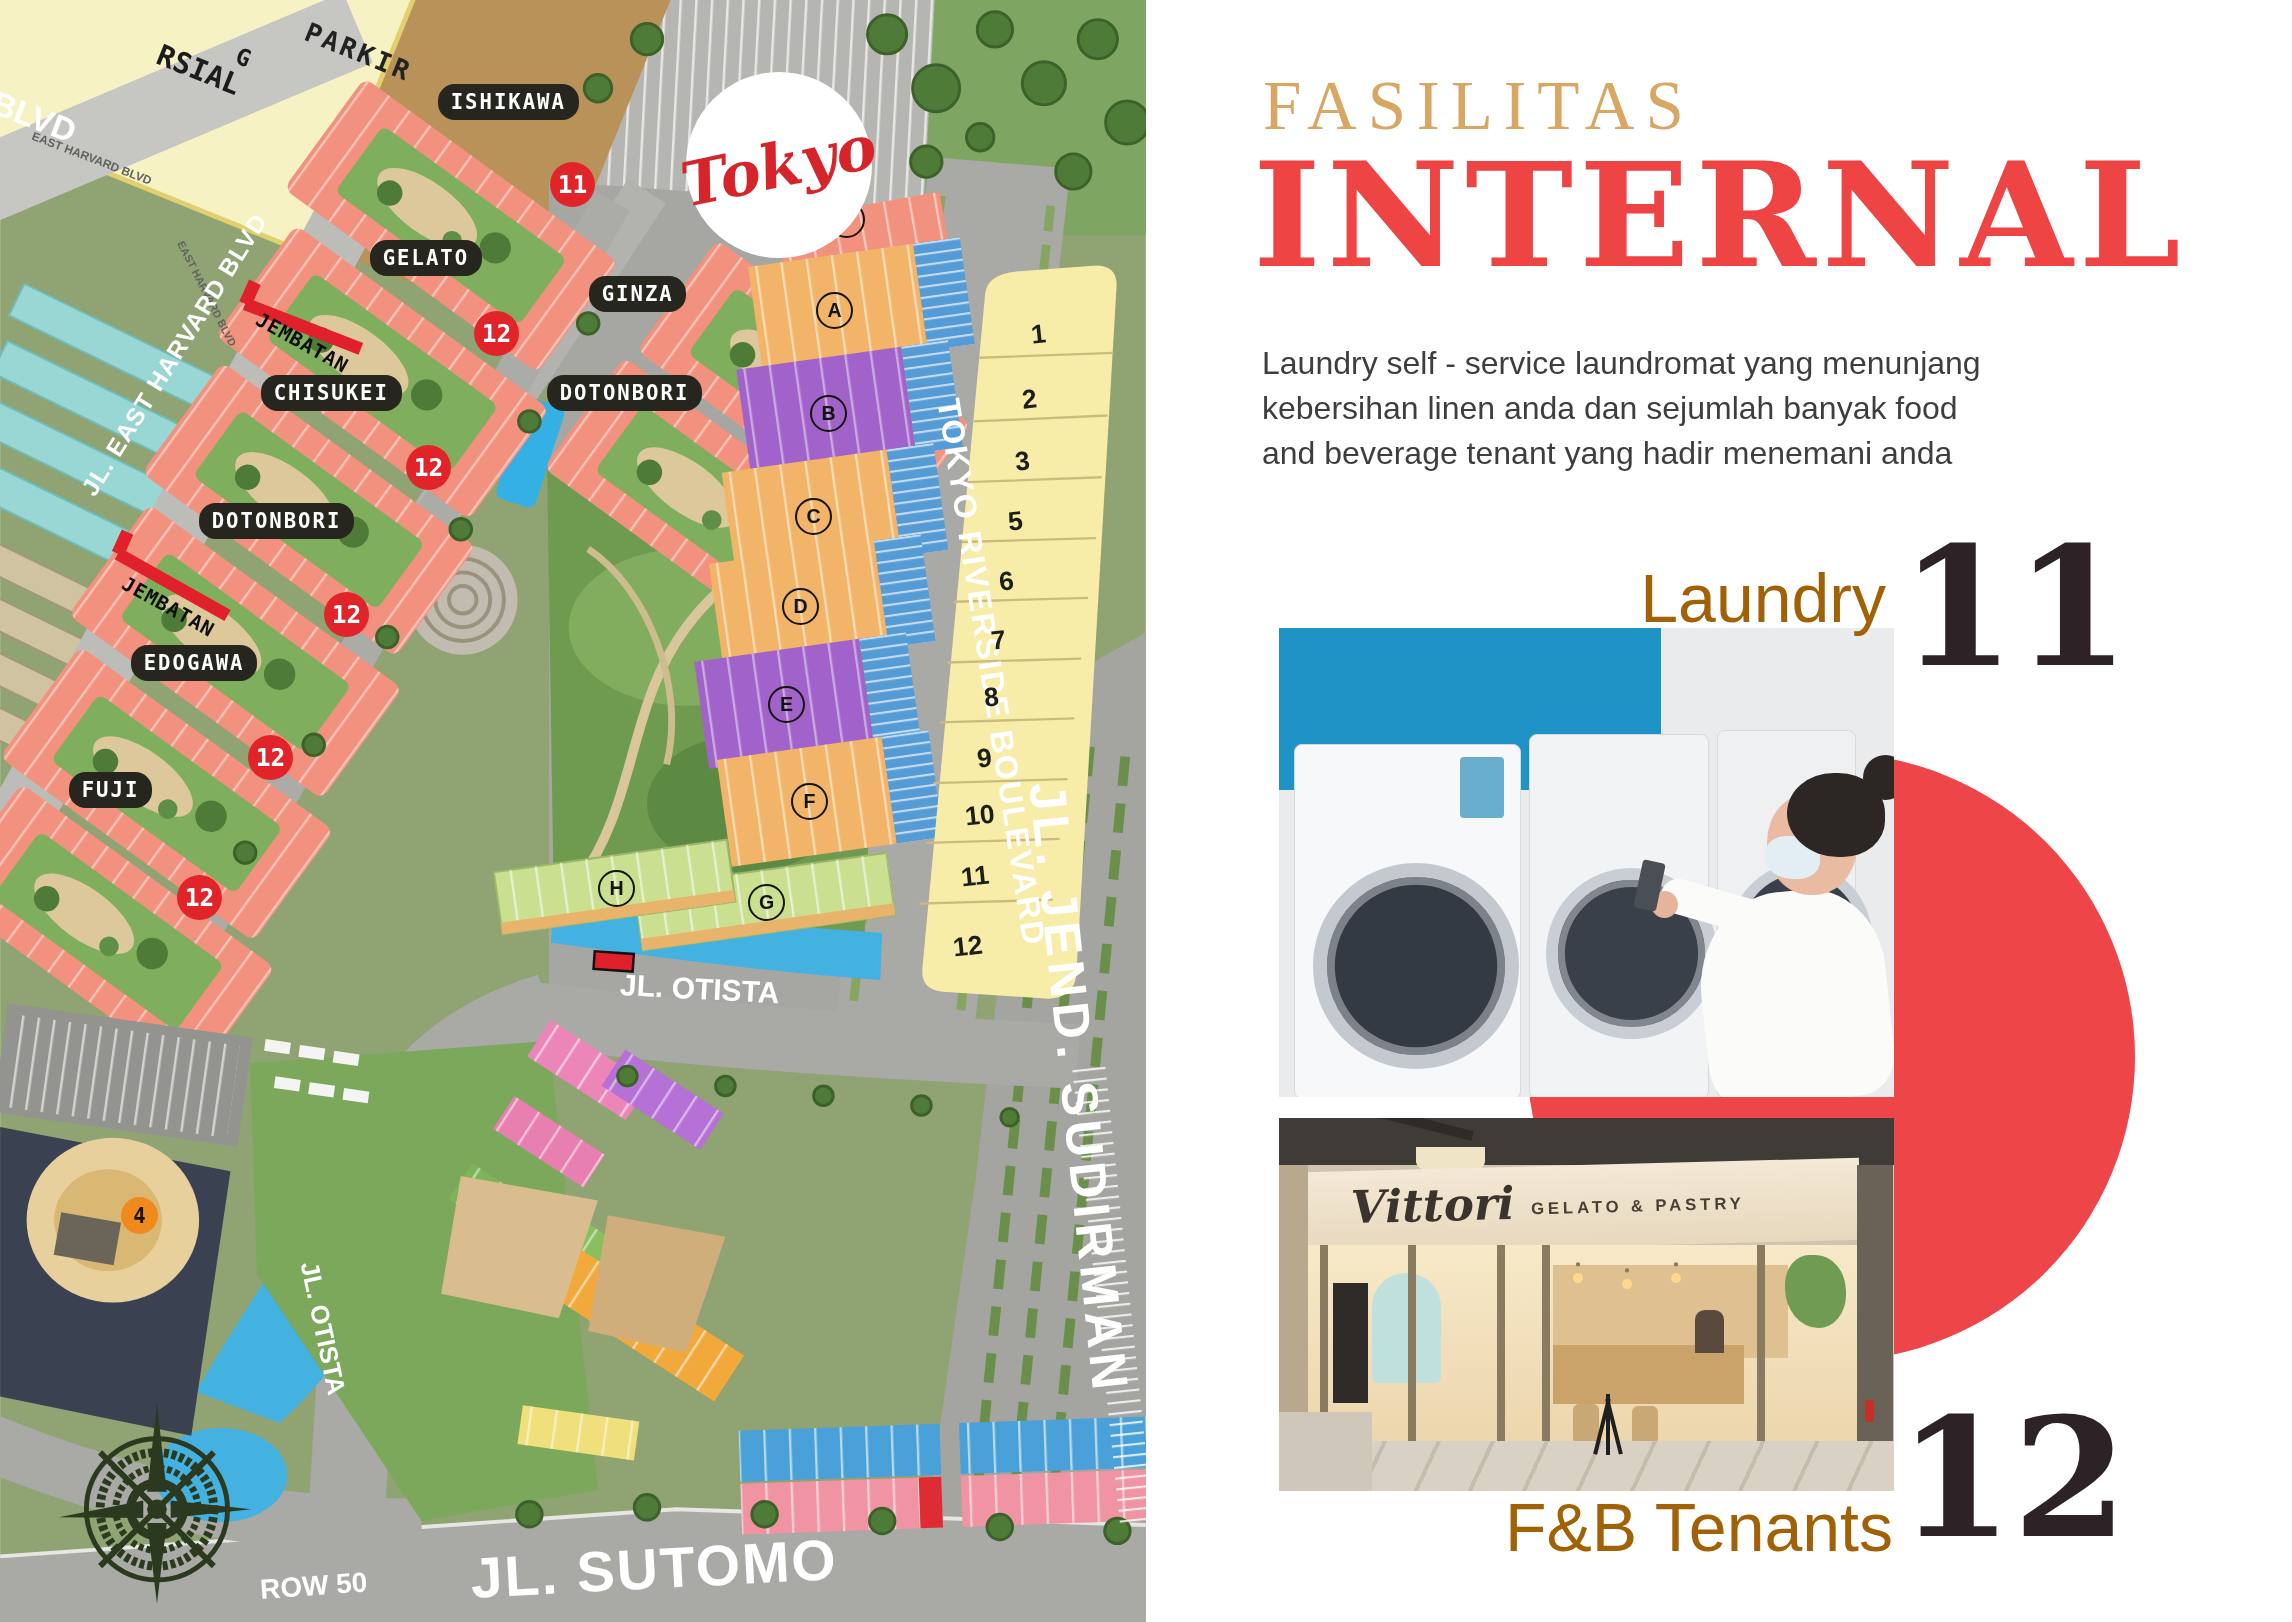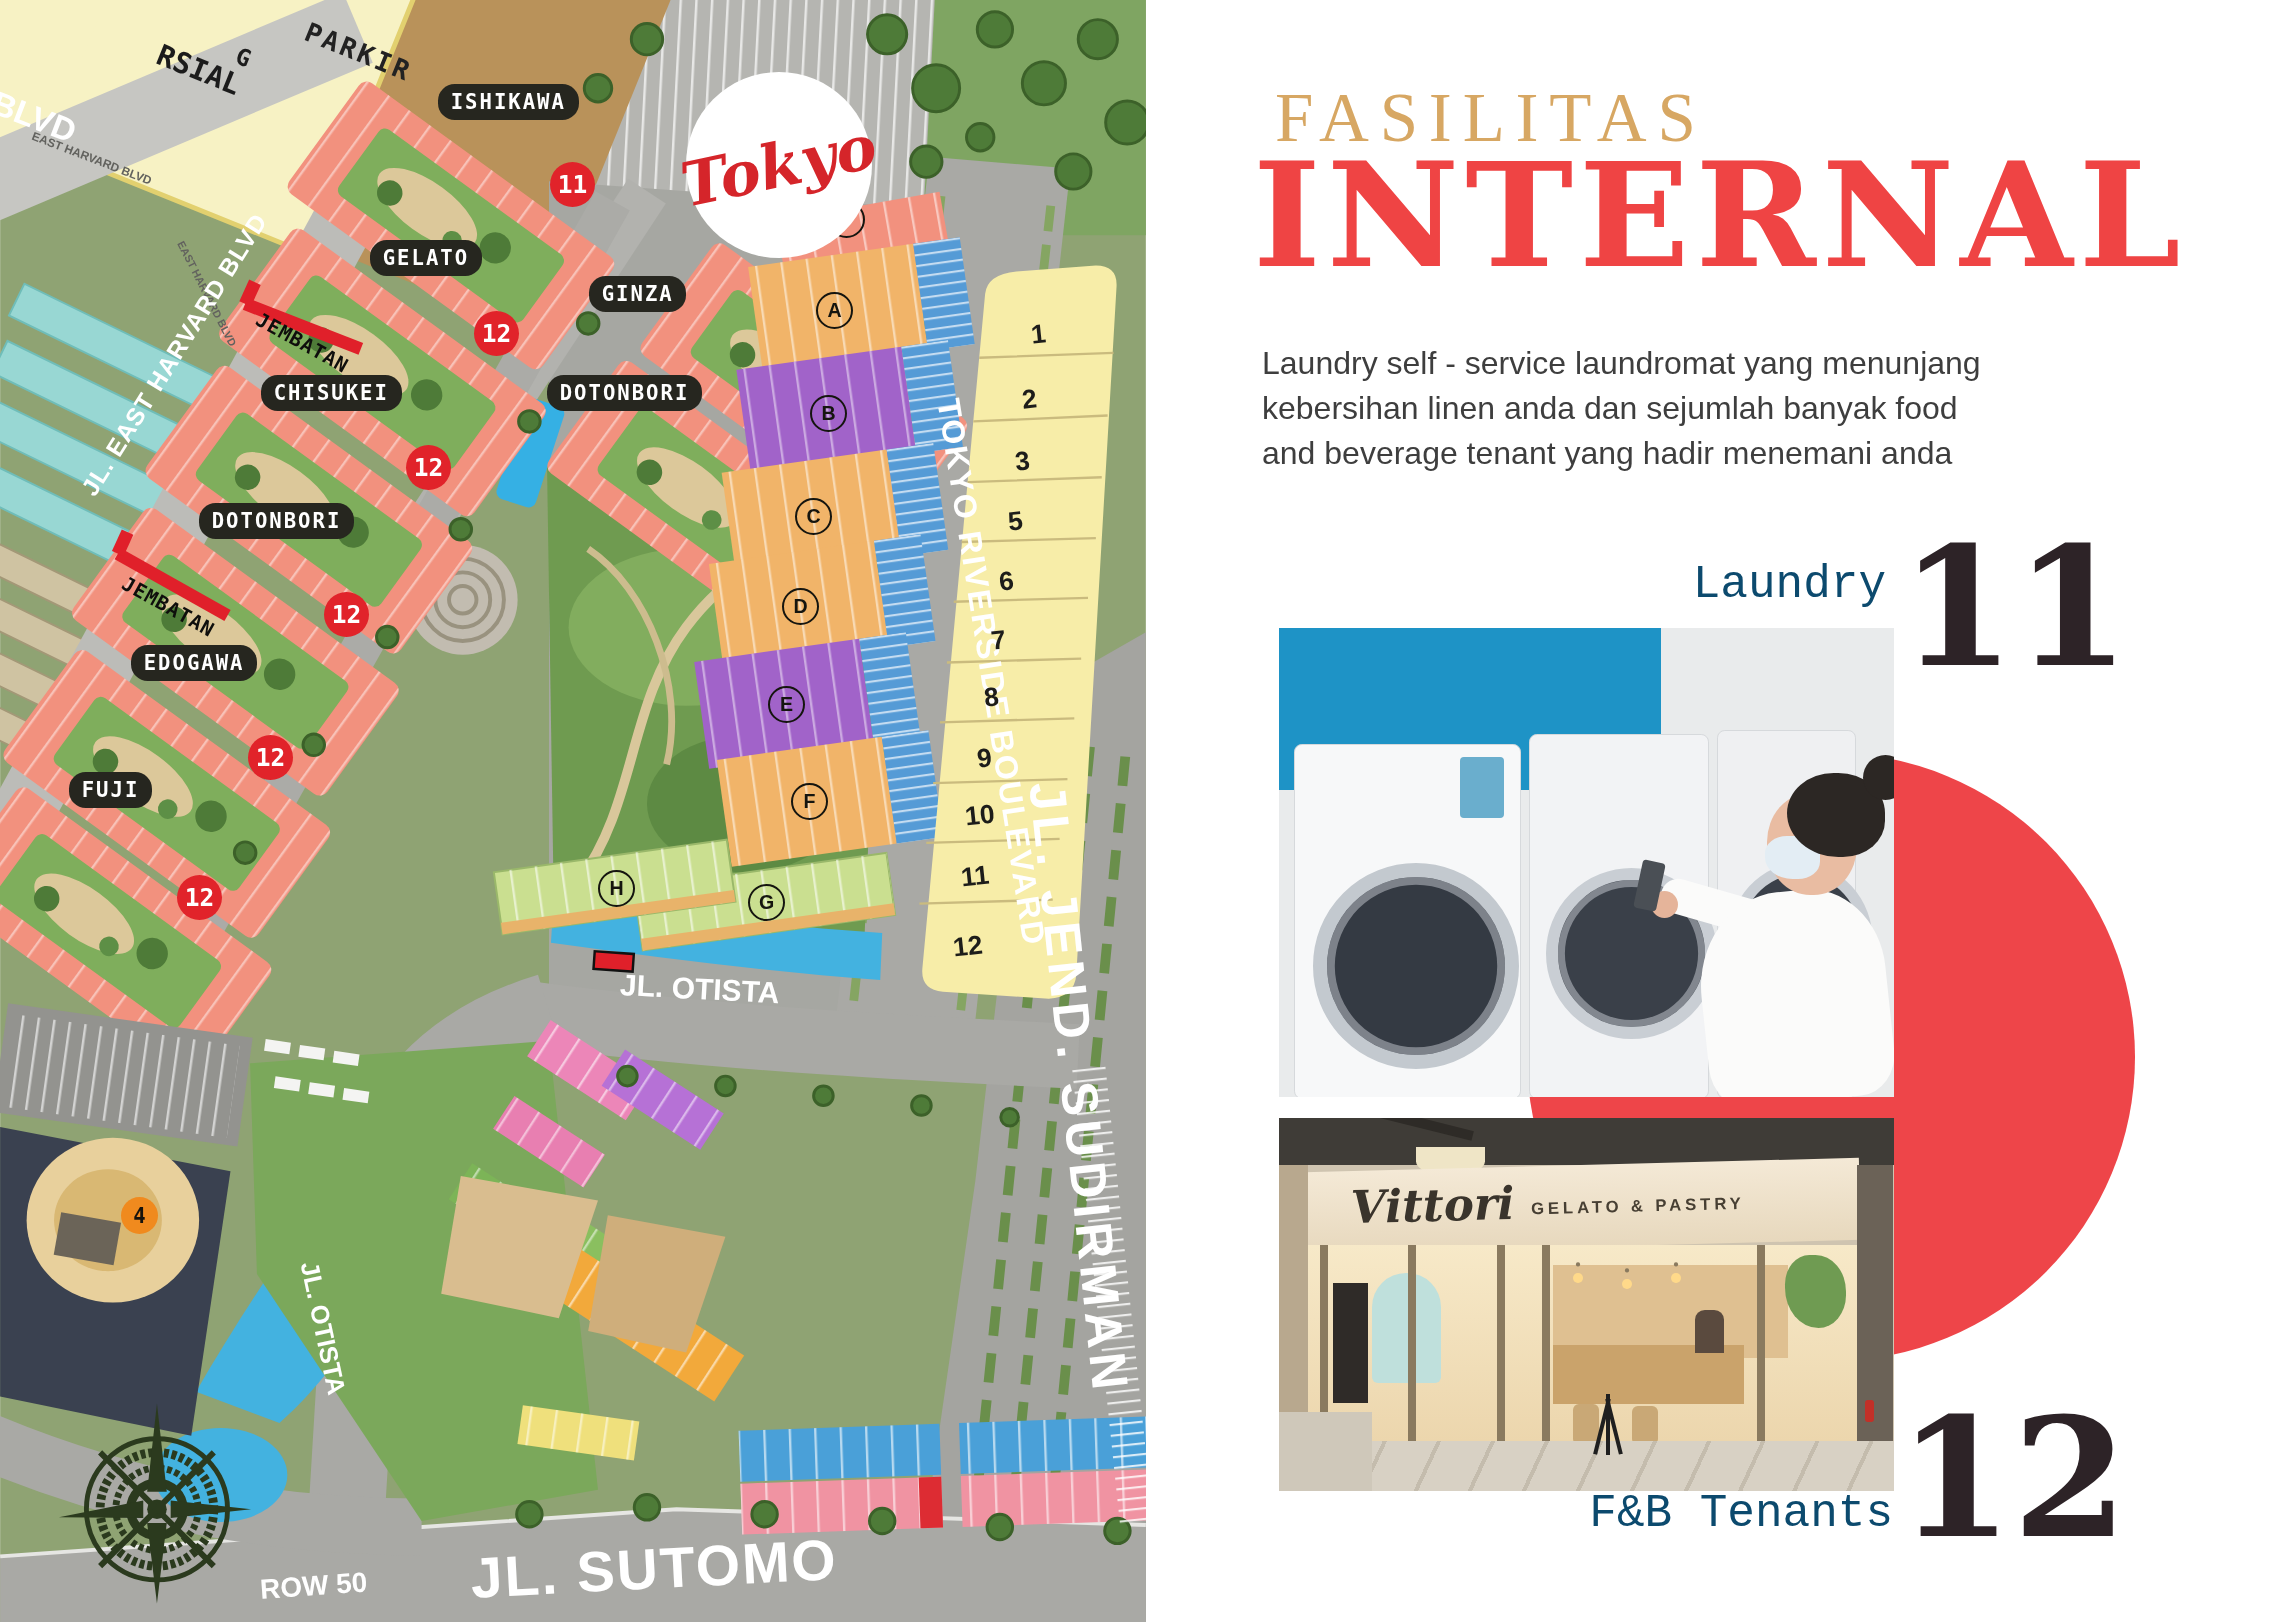--- a/index.html
+++ b/index.html
@@ -21,21 +21,21 @@
   .rl{position:absolute;color:#fff;font-weight:bold;white-space:nowrap;z-index:4;transform-origin:0 0}
   .rl.dk{color:#62625e;font-weight:bold}
   .mono{font-family:"DejaVu Sans Mono",monospace}
   .jemb{position:absolute;color:#0e0e0c;font-family:"DejaVu Sans Mono",monospace;font-weight:bold;
         font-size:19.6px;letter-spacing:1px;z-index:6;transform-origin:0 0}
   #panel-title1{position:absolute;left:1259px;top:63px;font-family:"Liberation Serif",serif;
         font-size:69px;letter-spacing:10.8px;color:#d7a763;z-index:3}
   #panel-title2{position:absolute;left:1253px;top:143px;font-family:"DejaVu Serif",serif;font-weight:bold;
         font-size:145px;letter-spacing:5.9px;color:#ef4444;z-index:3;line-height:1}
   .desc{position:absolute;left:1262px;font-size:32px;color:#3e3e3e;z-index:3;white-space:nowrap}
-  .serifhead{position:absolute;font-family:Liberation Mono, monospace;font-size:46px;color:#0c4a6e;z-index:4;text-align:right}
+  .serifhead{position:absolute;font-family:Liberation Sans, sans-serif;font-size:68px;color:#a16207;z-index:4;text-align:right}
   .bignum{position:absolute;font-family:"DejaVu Serif",serif;font-weight:bold;font-size:165px;
           color:#2d2327;z-index:4;line-height:0.95}
   #red-circle{position:absolute;left:1527px;top:753px;width:608px;height:608px;border-radius:50%;
           background:#ee4549;z-index:1}
   .photo{position:absolute;left:1279px;width:615px;overflow:hidden;z-index:2;background:#e9ebec}
   .ab{position:absolute}
 </style>
 </head>
 <body>
 
@@ -343,21 +343,21 @@
 
   <div class="ab mono" style="left:312px;top:15.7px;font-weight:bold;font-size:26.5px;color:#222;letter-spacing:2.9px;transform:rotate(22deg);transform-origin:0 0;z-index:4">PARKIR</div>
   <div class="ab mono" style="left:118px;top:-5.9px;width:147px;text-align:right;font-weight:bold;color:#1c1c1c;transform:rotate(22deg);transform-origin:0 0;z-index:4;line-height:1.05">
     <div style="font-size:23.5px">G</div>
     <div style="font-size:29px">RSIAL</div>
   </div>
 </div>
 
 <div id="red-circle"></div>
 
-<h1 id="panel-title1" style="margin:16px;font-weight:normal">FASILITAS</h1>
+<h1 id="panel-title1" style="margin:4px;font-weight:normal">FASILITAS</h1>
 <h1 id="panel-title2" style="margin:0">INTERNAL</h1>
 
 <div class="desc" style="top:345px">Laundry self - service laundromat yang menunjang</div>
 <div class="desc" style="top:390px">kebersihan linen anda dan  sejumlah banyak food</div>
 <div class="desc" style="top:435px">and beverage tenant yang hadir menemani anda</div>
 
 <div class="serifhead" style="left:1563px;top:559px;width:323px">Laundry</div>
 <div class="bignum" style="left:1900px;top:529px">11</div>
 
 <div class="photo" style="top:628px;height:469px">

